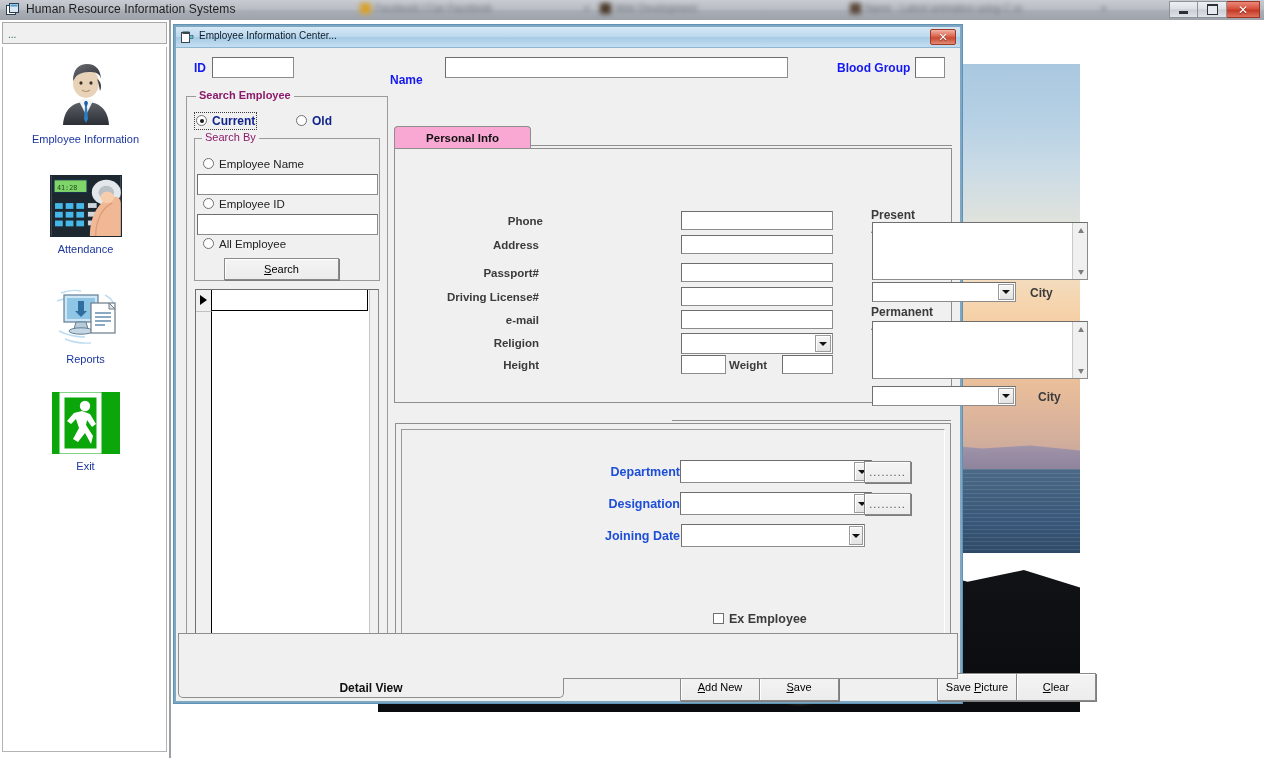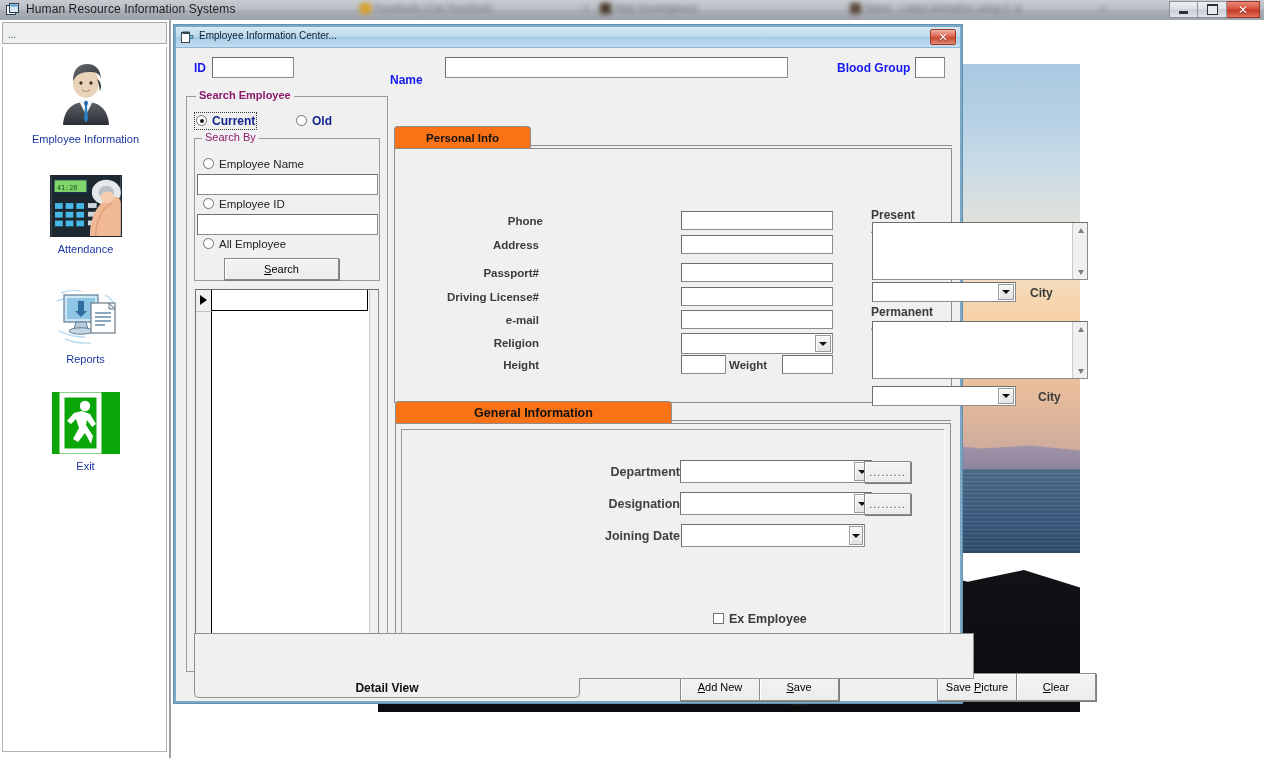--- a/index.html
+++ b/index.html
@@ -234,44 +234,44 @@
   }
   .txa .sb .up,.txa .sb .dn{
     position:absolute;left:0;width:15px;height:14px;display:flex;align-items:center;justify-content:center;
   }
   .txa .sb .up{top:0;} .txa .sb .dn{bottom:0;}
   .tri-u{width:0;height:0;border-left:3.5px solid transparent;border-right:3.5px solid transparent;border-bottom:5px solid #7d7d7d;}
   .tri-d{width:0;height:0;border-left:3.5px solid transparent;border-right:3.5px solid transparent;border-top:5px solid #7d7d7d;}
 
   .addr-lab{position:absolute;color:#3b3b3b;font-weight:bold;font-size:12px;}
   .fld-lab{position:absolute;color:#3b3b3b;font-weight:bold;font-size:11.5px;text-align:right;}
-  .fld-lab2{position:absolute;color:#404040;font-weight:bold;font-size:12.5px;text-align:right;}
+  .fld-lab2{position:absolute;color:#1d4ed8;font-weight:bold;font-size:12.5px;text-align:right;}
 
   
   .tabwrap{position:absolute;}
   .tabbtn{
     position:absolute;height:22px;
-    background:#f97316;border:1px solid #8e8e8e;border-bottom:none;
+    background:#f9a8d4;border:1px solid #8e8e8e;border-bottom:none;
     box-sizing:border-box;border-radius:4px 4px 0 0;
     display:flex;align-items:center;justify-content:center;
     font-size:11.5px;font-weight:bold;color:#111;cursor:default;
   }
   .tabrest{
     position:absolute;height:3px;bottom:0;border-top:1px solid #8e8e8e;
   }
   .tabpane{
     position:absolute;background:#f0f0f0;border:1px solid #8e8e8e;box-sizing:border-box;
   }
   .inset{
     position:absolute;border:1px solid #9a9a9a;box-sizing:border-box;
     border-right-color:#ffffff;border-bottom-color:#ffffff;
   }
 
   
-  .dvwrap{position:absolute;left:18px;top:585px;width:780px;height:66px;}
+  .dvwrap{position:absolute;left:2px;top:585px;width:780px;height:66px;}
   .dvpane{
     position:absolute;left:0;top:0;width:780px;height:46px;
     background:#f0f0f0;border:1px solid #8e8e8e;border-bottom:none;box-sizing:border-box;
   }
   .dvtab{
     position:absolute;left:0;top:45px;width:386px;height:20px;
     background:#f0f0f0;border:1px solid #8e8e8e;border-top:none;box-sizing:border-box;
     border-radius:0 0 5px 5px;
     display:flex;align-items:center;justify-content:center;
     font-size:12px;font-weight:bold;color:#111;
@@ -582,23 +582,20 @@
         </div>
         <div class="cmb" style="left:478px;top:260px;width:144px;height:20px;">
           <div class="arrow">
               <span class="caret"></span>
             </div>
         </div>
         <div class="addr-lab" style="left:644px;top:264px;font-size:12px;">City</div>
       </div>
 
       <div class="tabwrap" style="left:219px;top:353px;width:556px;height:270px;">
-        <div class="tabbtn" style="left:0;top:0;width:277px;font-size:12.5px;">
-          <span>General Information</span>
-        </div>
         <div class="tabrest" style="left:277px;top:19px;width:279px;"></div>
         <div class="tabpane" style="left:0;top:22px;width:556px;height:248px;"></div>
         <div class="inset" style="left:6px;top:28px;width:544px;height:236px;"></div>
 
         <div class="fld-lab2" style="left:170px;top:64px;width:115px;">Department</div>
         <div class="cmb" style="left:285px;top:59px;width:192px;height:23px;">
           <div class="arrow">
               <span class="caret"></span>
             </div>
         </div>

